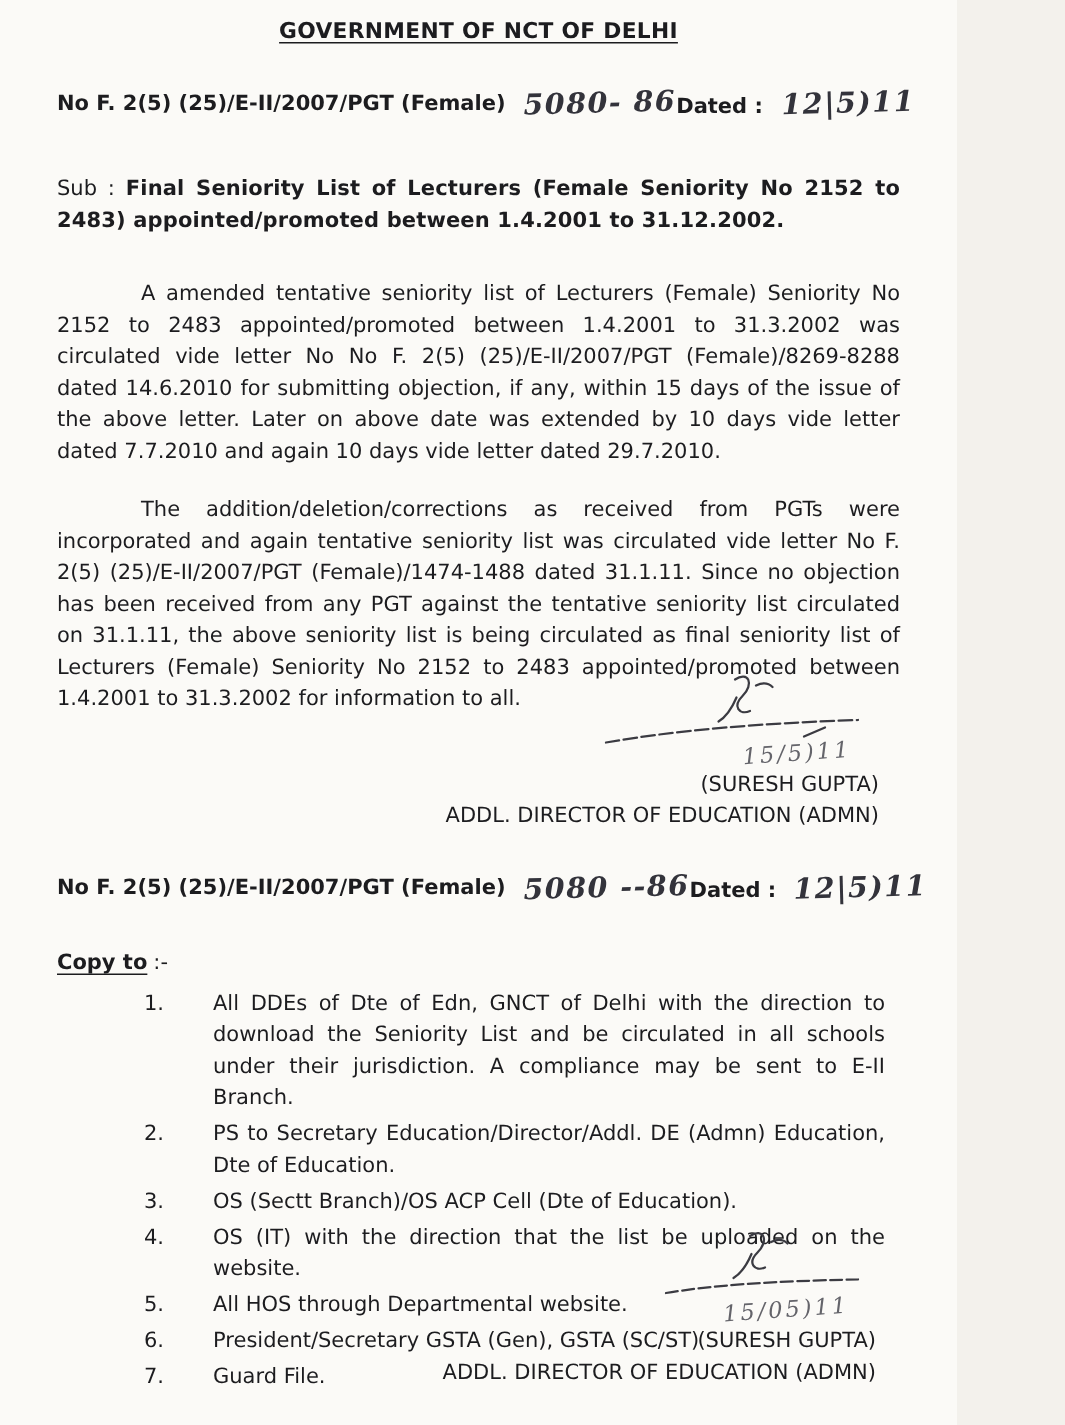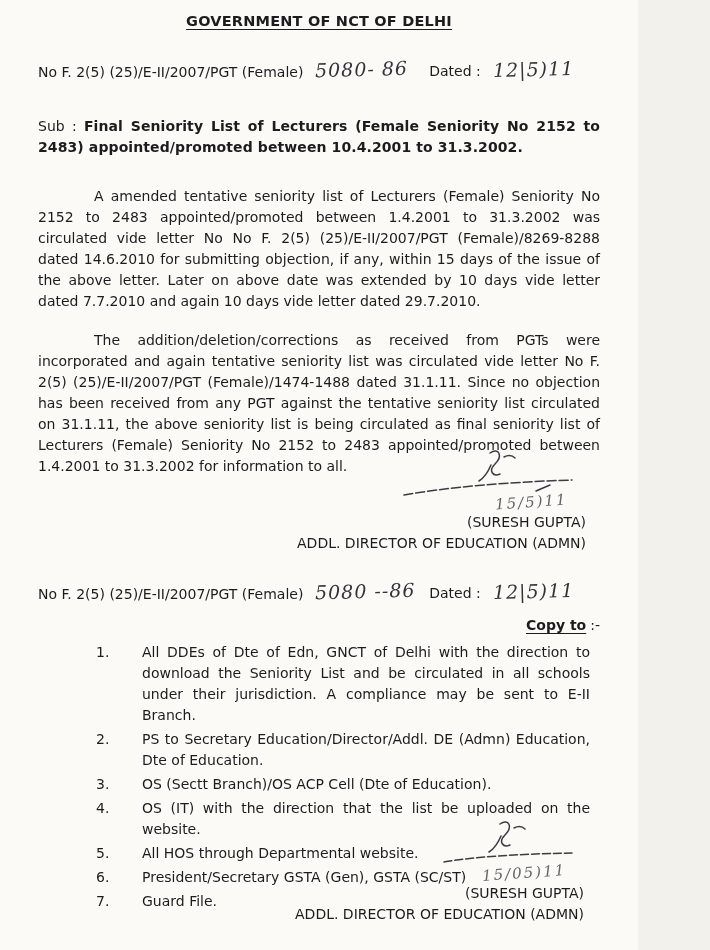--- a/index.html
+++ b/index.html
@@ -15,21 +15,21 @@
     background: #fbfaf7;
     color: #1c1c1f;
     padding: 12px 38px 0 38px;
     overflow: hidden;
     font-size: 14px;
   }
   
   .hdr { text-align: center; font-weight: bold; font-size: 14.5px; letter-spacing: .2px; }
   .hdr .hline { text-decoration: underline; text-underline-offset: 3px; margin-bottom: 4px; line-height: 18px; }
   
-  .refline { display: flex; align-items: flex-end; margin-top: 28px; white-space: nowrap; }
+  .refline { display: flex; align-items: center; margin-top: 28px; white-space: nowrap; font-weight: bold; }
   .hw {
     font-family: "DejaVu Serif", serif; font-style: italic;
     font-size: 19px; color: #33333b; margin-left: 12px;
     transform: rotate(-1.5deg); display: inline-block; letter-spacing: 1px;
   }
   .dated-group { margin-left: auto; padding-right: 26px; display: flex; align-items: baseline; }
   
   .subject { margin-top: 36px; text-align: justify; line-height: 21px; }
   .subject b { letter-spacing: .1px; }
   
@@ -42,21 +42,21 @@
   .hw-date {
     position: absolute; font-family: "DejaVu Serif", serif; font-style: italic;
     font-size: 15px; color: #4a4a52; opacity: .85; letter-spacing: 2px;
     transform: rotate(-4deg); white-space: nowrap;
   }
   .scribble-wrap .hw-date { right: 18px; bottom: -2px; }
   .sig-name, .sig-title { font-weight: normal; line-height: 21px; }
   .sig2 { position: absolute; top: 818px; right: 40px; text-align: right; }
   
   .refline.second { margin-top: 26px; }
-  .copy-heading { margin-top: 15px; font-weight: bold; text-align: right; }
+  .copy-heading { margin-top: 31px; font-weight: bold; }
   .copy-heading .ul { text-decoration: underline; text-underline-offset: 3px; }
   .copy-heading .suffix { font-weight: normal; margin-left: 4px; }
   .copy-list { margin: 9px 0 0 58px; }
   .copy-item { display: flex; margin-bottom: 3px; line-height: 21px; }
   .copy-item .num { width: 46px; flex: none; }
   .copy-item .txt { flex: 1; text-align: justify; padding-right: 10px; }
   svg.sig-svg { display: block; }
 </style>
 </head>
 <body>
@@ -71,21 +71,21 @@
     <span>No F. 2(5) (25)/E-II/2007/PGT (Female)</span>
     <span class="hw">5080- 86</span>
     <span class="dated-group">
       <span>Dated :</span>
       <span class="hw">12|5)11</span>
     </span>
   </div>
 
   <div class="subject">
     <span>Sub :</span>
-    <b>Final Seniority List of Lecturers (Female Seniority No 2152 to 2483) appointed/promoted between 10.4.2001 to 31.3.2002.</b>
+    <b>Final Seniority List of Lecturers (Female Seniority No 2152 to 2483) appointed/promoted between 1.4.2001 to 31.12.2002.</b>
   </div>
 
   <div class="para first">A amended tentative seniority list of Lecturers (Female) Seniority No 2152 to 2483 appointed/promoted between 1.4.2001 to 31.3.2002 was circulated vide letter No  No F. 2(5) (25)/E-II/2007/PGT (Female)/8269-8288 dated 14.6.2010 for submitting objection, if any, within 15 days of the issue of the above letter.  Later on above date was extended by 10 days vide letter dated 7.7.2010 and again 10 days vide letter dated 29.7.2010.</div>
   <div class="para">The addition/deletion/corrections as received from PGTs were incorporated and again tentative seniority list was circulated vide letter No F. 2(5) (25)/E-II/2007/PGT (Female)/1474-1488 dated 31.1.11.  Since no objection has been received from any PGT against the tentative seniority list circulated on 31.1.11, the above seniority list is being circulated as final seniority list of Lecturers (Female) Seniority No 2152 to 2483 appointed/promoted between 1.4.2001 to 31.3.2002 for information to all.</div>
 
   <div class="sigblock flow">
     <span class="scribble-wrap">
       <svg class="sig-svg" width="200" height="62" viewBox="0 0 200 62">
         <g stroke="#3b3b42" fill="none" stroke-width="1.5" stroke-linecap="round">
           <path d="M104,6 c9,-6 13,3 5,11 c-7,7 -2,13 5,10 m-9,-9 c-3,7 -7,13 -12,16"></path>

